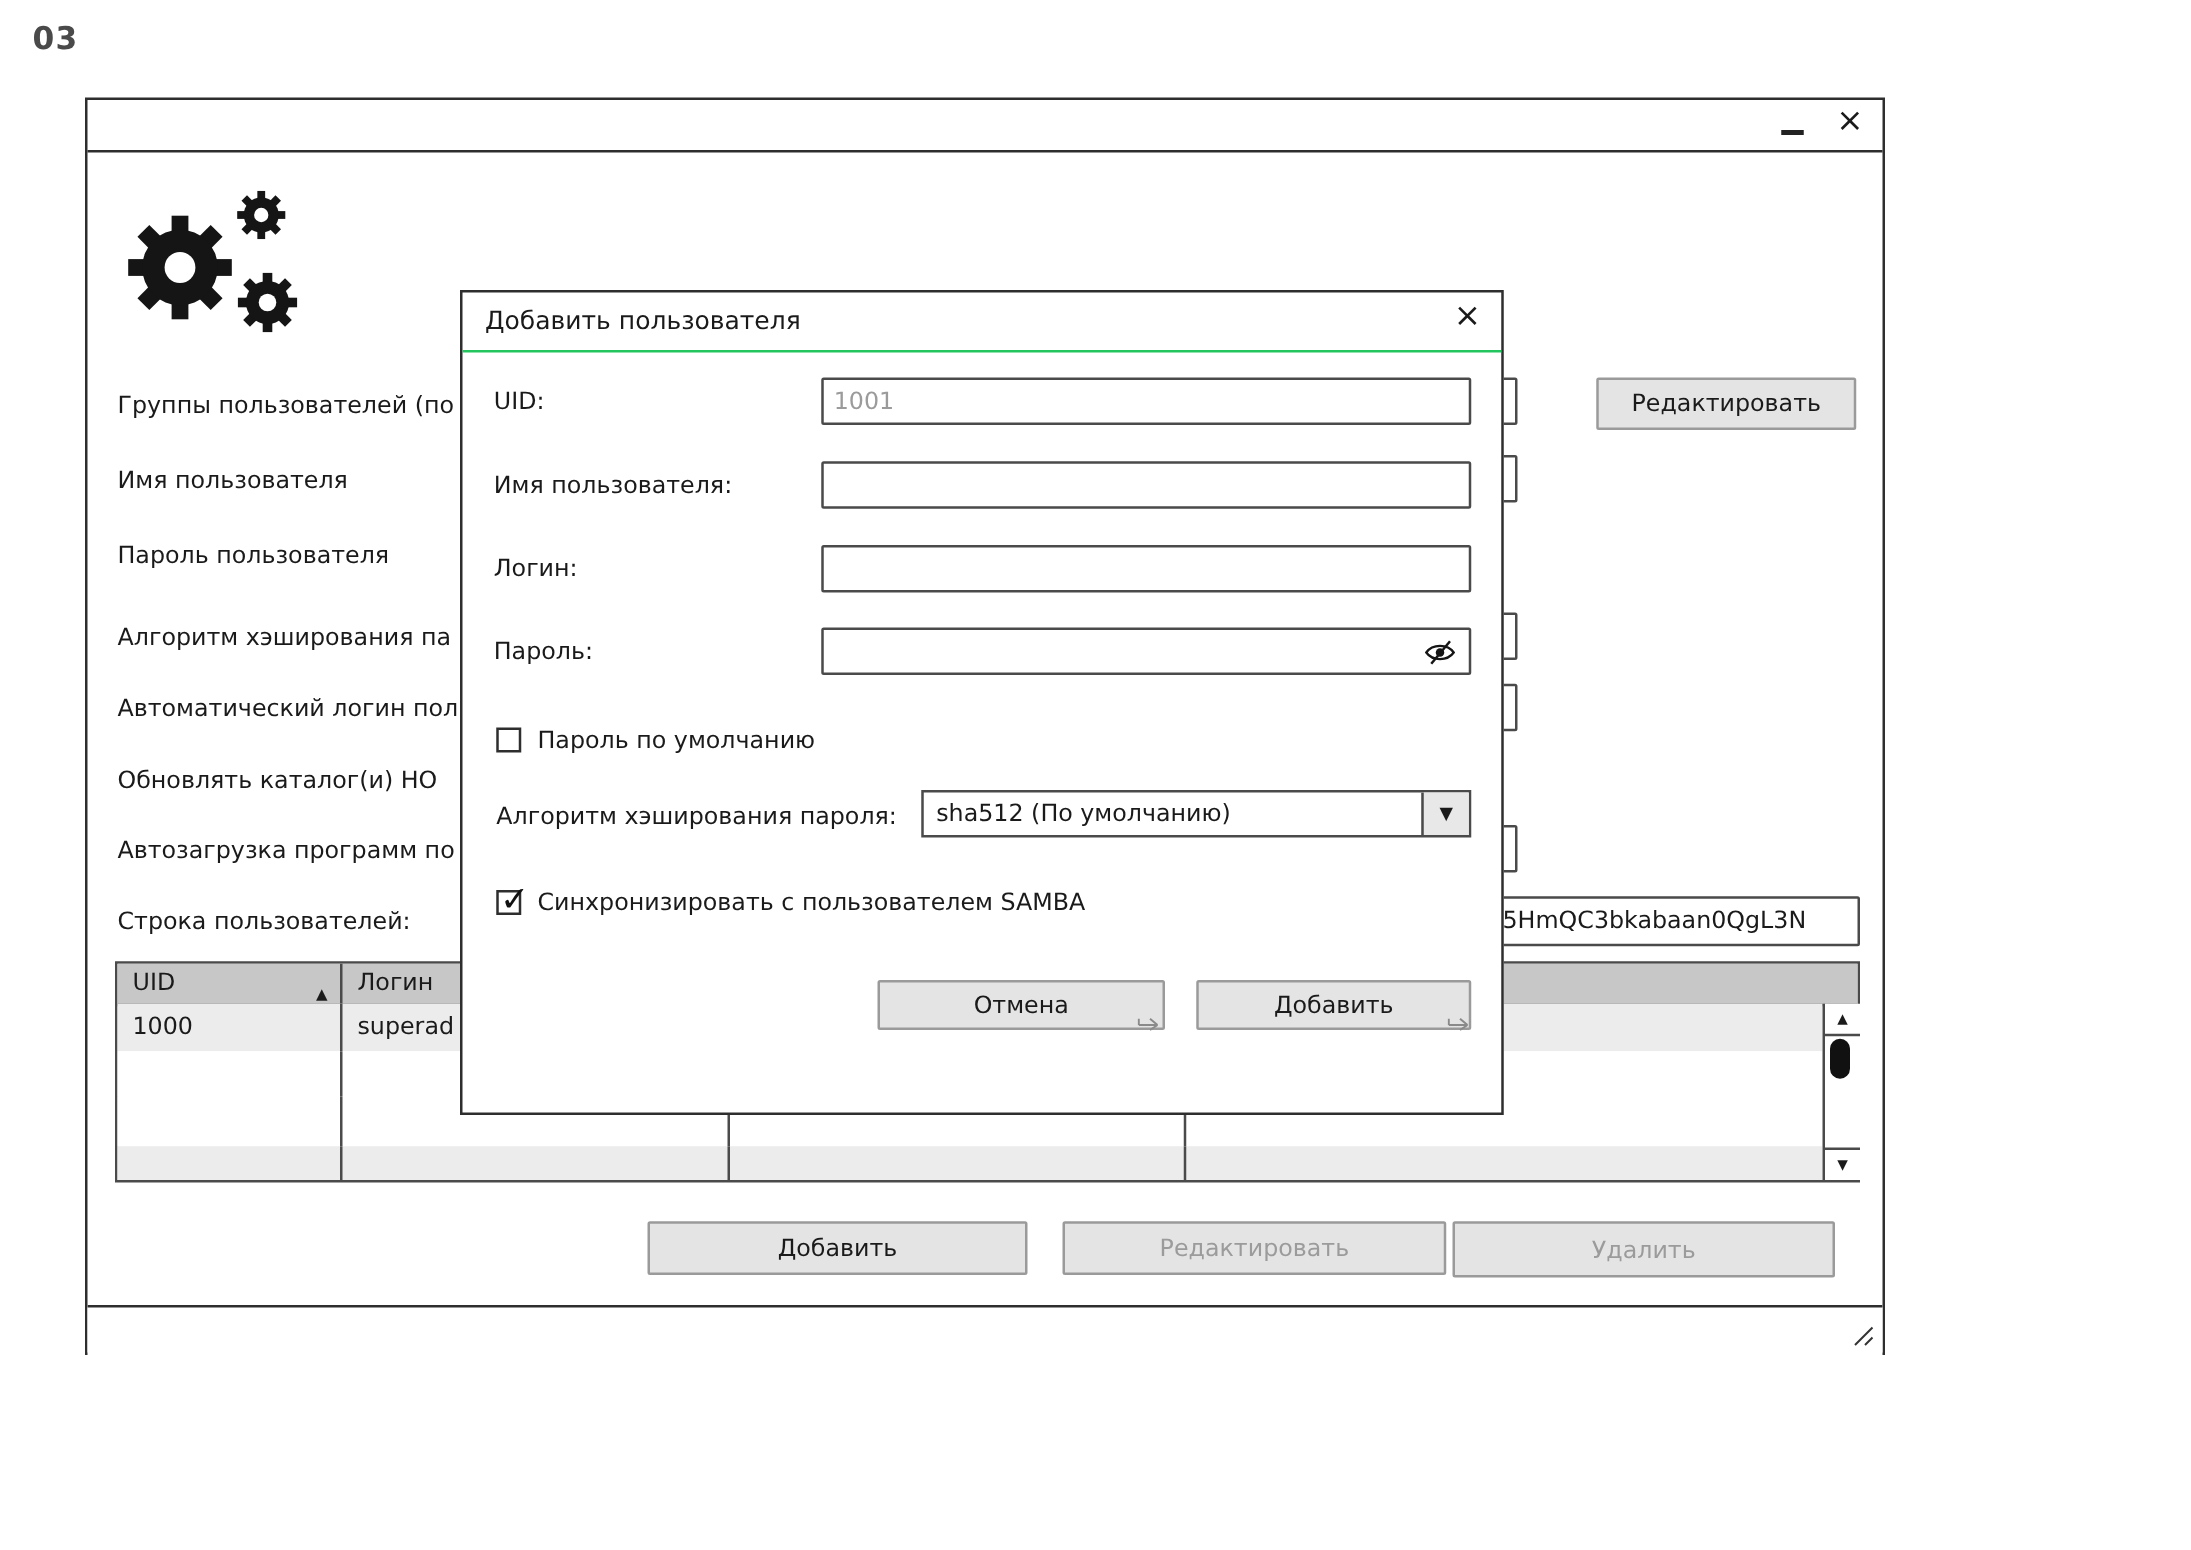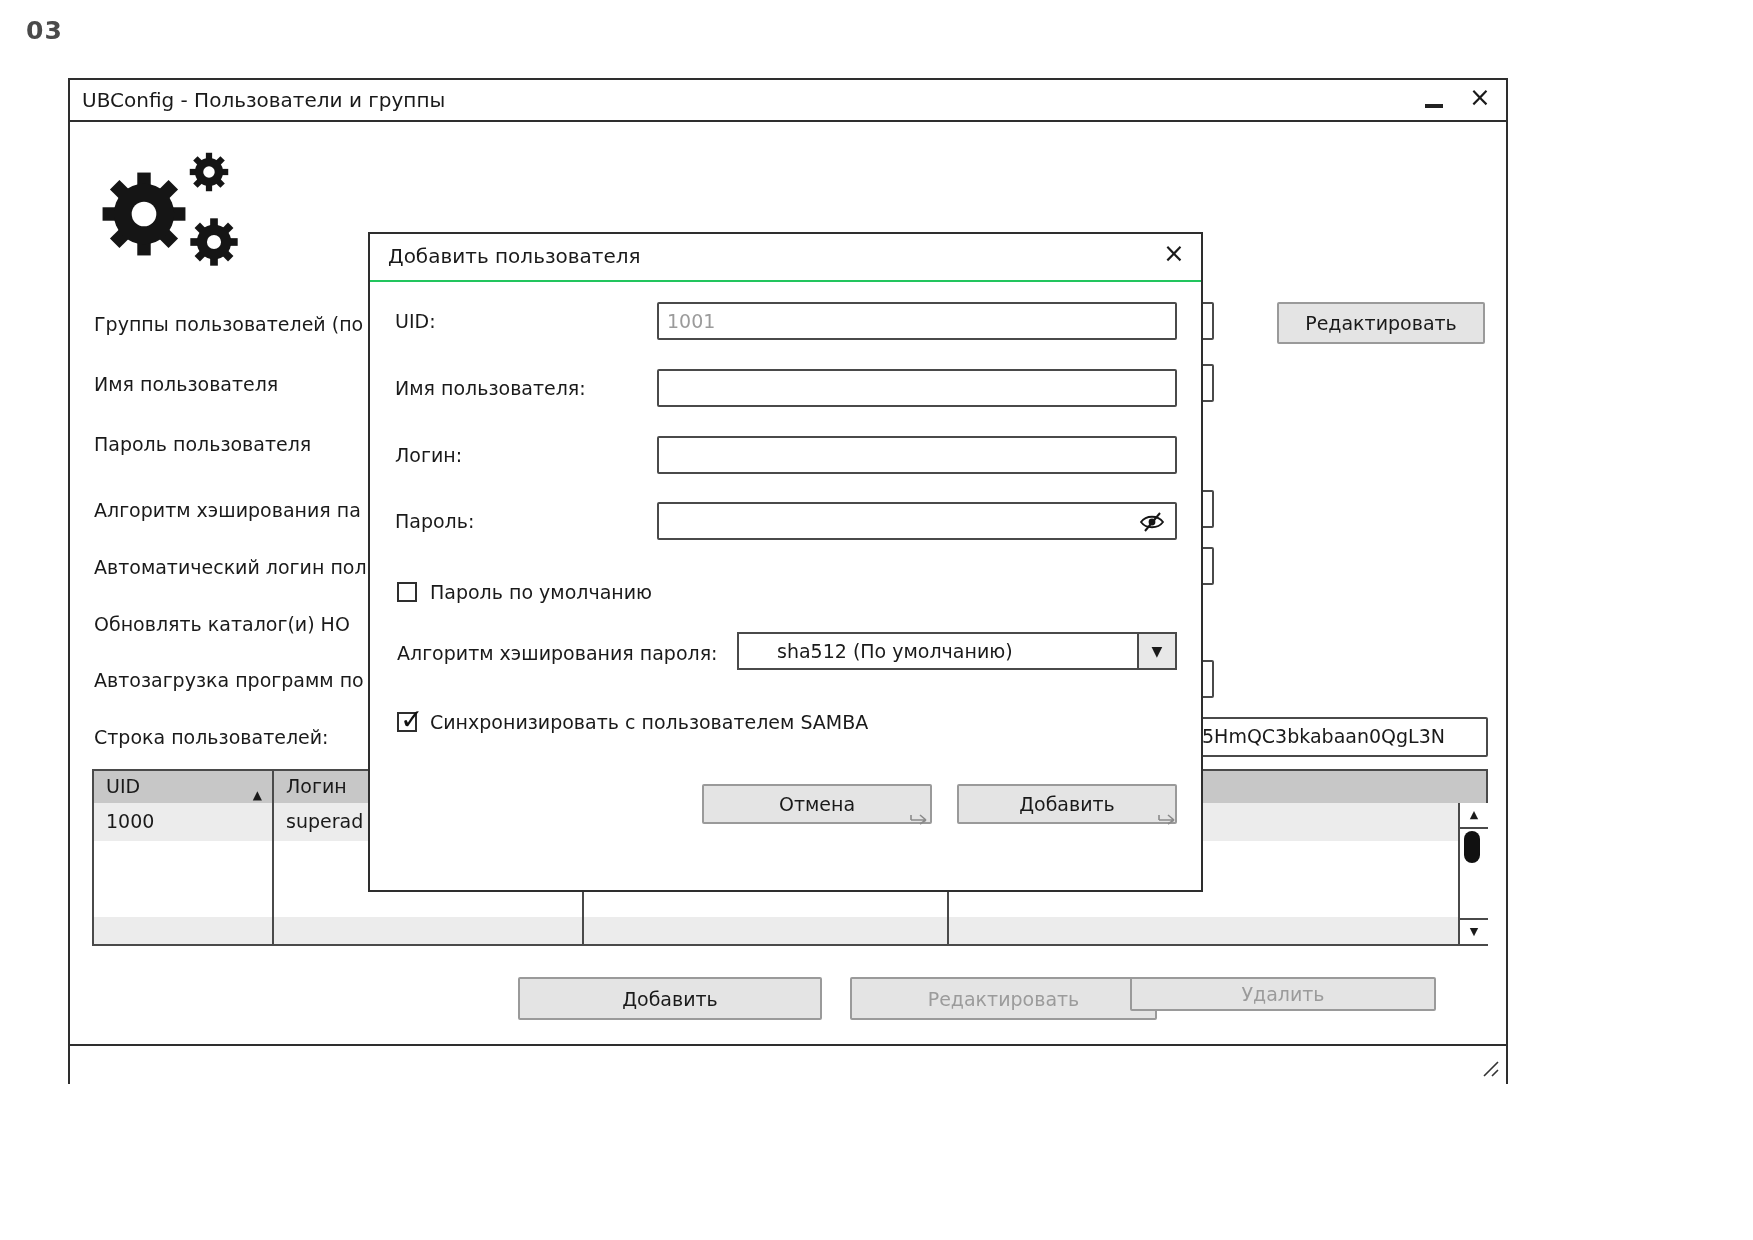--- a/index.html
+++ b/index.html
@@ -30,34 +30,33 @@
   .sortarrow{position:absolute;right:10px;top:9px;font-size:12px;}
   .scrollbar{position:absolute;border-left:2px solid #4a4a4a;background:#fff;}
   .scrollbox{position:absolute;left:0;right:0;height:24px;text-align:center;font-size:11px;line-height:24px;cursor:pointer;}
   .scrollthumb{position:absolute;left:4px;width:16px;height:32px;background:#111;border-radius:8px;cursor:grab;}
   .statusbar{position:absolute;left:0;right:0;border-top:2px solid #2e2e2e;background:#fff;}
   .dlabel{font-size:19px;white-space:nowrap;position:absolute;}
   .dinput{position:absolute;border:2px solid #4a4a4a;background:#fff;box-sizing:border-box;border-radius:2px;font-size:19px;}
   .dinput .val{display:block;padding-left:8px;line-height:34px;}
   .gray{color:#9b9b9b;}
   .select{position:absolute;border:2px solid #4a4a4a;background:#fff;box-sizing:border-box;font-size:19px;}
-  .selval{display:block;padding-left:10px;line-height:34px;white-space:nowrap;margin-left:28px;}
+  .selval{display:block;padding-left:10px;line-height:34px;white-space:nowrap;}
   .selarrow{position:absolute;right:0;top:0;bottom:0;width:36px;border-left:2px solid #4a4a4a;background:#e8e8e8;text-align:center;font-size:14px;line-height:34px;cursor:pointer;}
 </style>
 </head>
 <body>
 
 <div id="canvas">
 
   <div class="abs page-label" style="left:26px;top:16px;">03</div>
 
   <div class="abs window" style="left:68px;top:78px;width:1440px;height:1006px;">
 
     <div class="titlebar">
-      <div class="wtitle">UBConfig - Пользователи и группы</div>
       <div class="minbtn">
         <div class="minbar"></div>
       </div>
       <div class="closebtn">×</div>
     </div>
 
     <svg class="abs" style="left:26px;top:64px;" width="150" height="130" viewBox="0 0 150 130">
       <defs>
         <g id="gear">
           <g fill="#151515">
@@ -146,21 +145,21 @@
 
       <div class="scrollbar" style="left:1364px;top:32px;width:28px;height:141px;">
         <div class="scrollbox" style="top:0;border-bottom:2px solid #4a4a4a;">▲</div>
         <div class="scrollthumb" style="top:28px;"></div>
         <div class="scrollbox" style="bottom:0;border-top:2px solid #4a4a4a;">▼</div>
       </div>
     </div>
 
     <div class="abs btn" style="left:448px;top:897px;width:304px;height:43px;">Добавить</div>
     <div class="abs btn disabled" style="left:780px;top:897px;width:307px;height:43px;">Редактировать</div>
-    <div class="abs btn disabled" style="left:1060px;top:897px;width:306px;height:34px;">Удалить</div>
+    <div class="abs btn disabled" style="left:1092px;top:897px;width:306px;height:45px;">Удалить</div>
 
     <div class="statusbar" style="top:964px;height:38px;">
       <svg class="abs" style="right:6px;bottom:4px;" width="22" height="22" viewBox="0 0 22 22">
         <path d="M20 4 L6 18 M20 12 L14 18" stroke="#333" stroke-width="1.6" fill="none"></path>
       </svg>
     </div>
   </div>
 
   <div class="abs dialog" style="left:368px;top:232px;width:835px;height:660px;">
 

